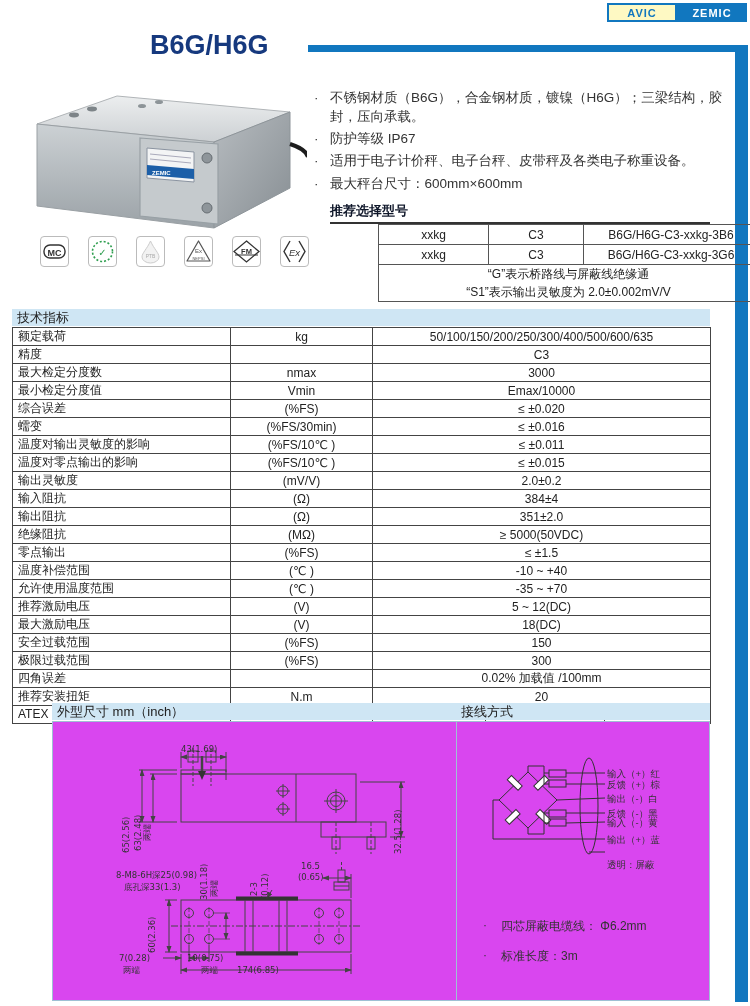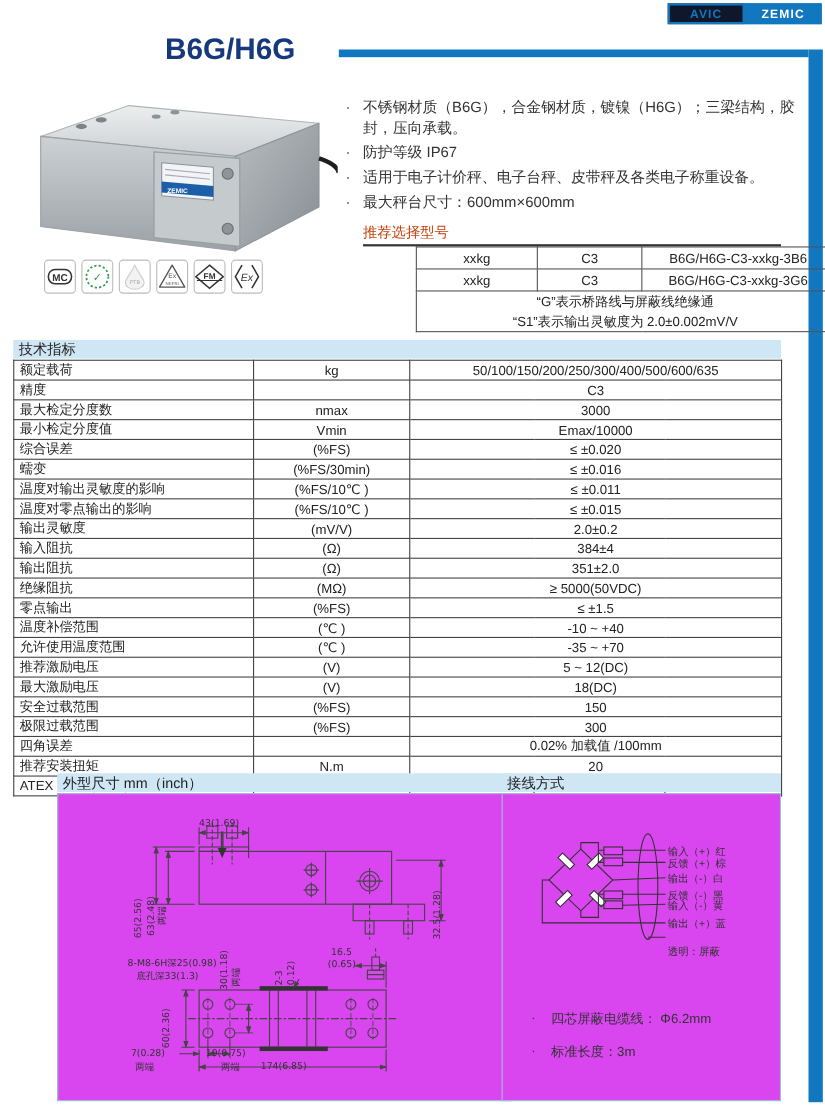--- a/index.html
+++ b/index.html
@@ -4,36 +4,36 @@
 <style>
   html,body{margin:0;padding:0;}
   body{width:750px;height:1006px;position:relative;background:#fff;color:#222;
        font-family:"Liberation Sans","DejaVu Sans",sans-serif;overflow:hidden;}
   .abs{position:absolute;}
 
   
   .brand-tabs{left:607px;top:3px;display:flex;}
   .tab{width:66px;height:15px;display:flex;align-items:center;justify-content:center;
        font-size:11px;font-weight:bold;letter-spacing:1px;}
-  .tab-avic{border:2px solid #1177bf;color:#1177bf;background:#0f172a;}
+  .tab-avic{border:2px solid #1177bf;color:#1177bf;background:#fef9c3;}
   .tab-zemic{border:2px solid #1177bf;background:#1177bf;color:#fff;}
 
   
   .page-title{left:150px;top:30px;font-size:27px;font-weight:bold;color:#16397e;}
   .hline{left:308px;top:45px;width:427px;height:7px;background:#1177bf;}
   .vbar{left:735px;top:45px;width:13px;height:957px;background:#1177bf;}
 
   
   .features{left:314px;top:88px;width:424px;list-style:none;margin:0;padding:0;}
   .feature-item{display:flex;font-size:13.5px;line-height:1.42;margin-bottom:3px;color:#333;}
   .bullet{width:16px;flex:none;text-align:left;}
 
   
   .recommend{left:330px;top:202px;width:380px;}
-  .recommend h3{margin:0 0 0 0;font-size:13px;font-weight:normal;color:#c2410c;
+  .recommend h3{margin:0 0 0 0;font-size:13px;font-weight:bold;color:#0f172a;
                 border-bottom:2px solid #333;padding-bottom:2px;}
   .recommend table{width:380px;border-collapse:collapse;font-size:12px;table-layout:fixed;margin-left:48px;}
   .recommend td{border:1px solid #555;height:19px;text-align:center;padding:0 2px;overflow:hidden;white-space:nowrap;}
   .recommend col.rc1{width:110px}.recommend col.rc2{width:95px}.recommend col.rc3{width:175px}
   .note-cell{height:auto !important;}
   .note-cell div{line-height:18px;}
 
   
   .section-bar{background:#cfe6f4;height:17px;display:flex;align-items:center;
                padding-left:5px;font-size:13px;color:#222;}
@@ -52,21 +52,21 @@
   .wiring{left:456px;top:703px;width:254px;}
   .panel-box{position:relative;border:1px solid #9fc0d4;background:#d946ef;height:278px;margin-top:1px;}
   .dim{position:absolute;font-size:8.5px;color:#333;white-space:nowrap;
        font-family:"DejaVu Sans",sans-serif;}
   .rot{transform:rotate(-90deg);transform-origin:left bottom;}
   .lead-label{position:absolute;font-size:9.5px;color:#333;white-space:nowrap;}
   .wire-note{position:absolute;display:flex;font-size:12px;color:#333;}
   .wire-note .bullet{width:18px;}
 
   
-  .certs{left:40px;top:236px;display:flex;gap:5px;}
+  .certs{left:40px;top:236px;display:flex;gap:19px;}
   .cert{width:27px;height:29px;border:1px solid #bbb;border-radius:4px;background:#fff;
         display:flex;align-items:center;justify-content:center;}
   svg text{font-family:"Liberation Sans","DejaVu Sans",sans-serif;}
 </style>
 </head>
 <body>
 
 <div class="abs brand-tabs">
   <div class="tab tab-avic">AVIC</div>
   <div class="tab tab-zemic">ZEMIC</div>

